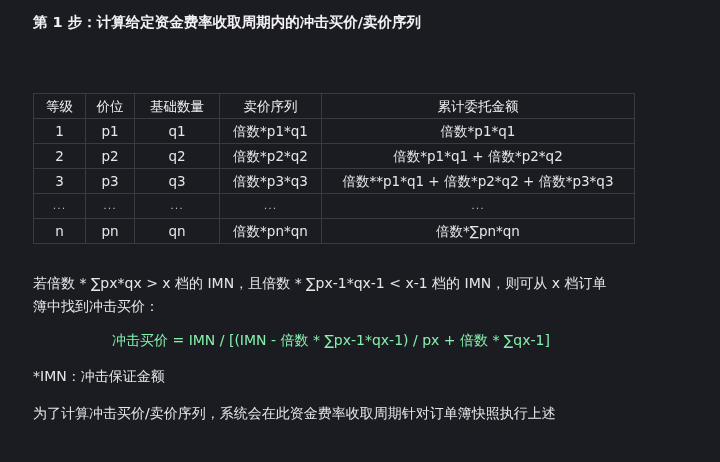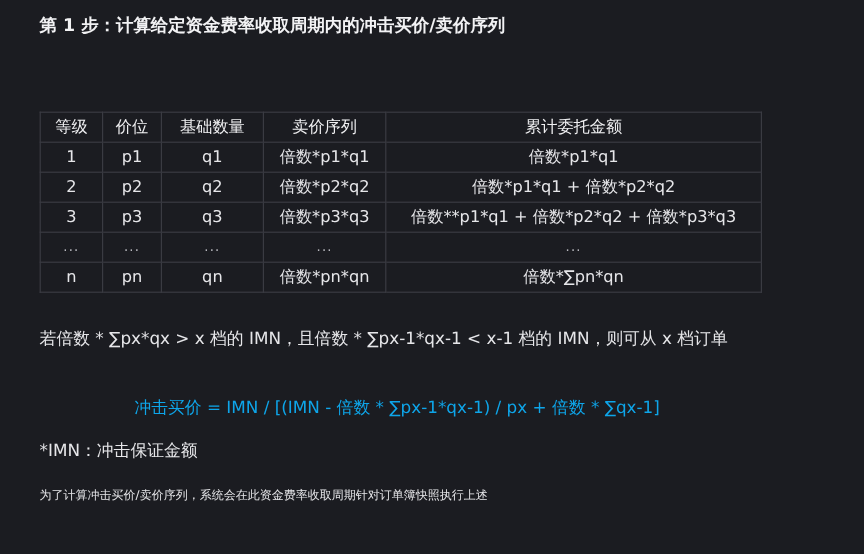--- a/index.html
+++ b/index.html
@@ -83,38 +83,38 @@
       line-height: 23px;
       color: #e6e6e9;
     }
     .cond span { display: block; white-space: nowrap; }
     .formula {
       position: absolute;
       left: 96px;
       top: 330px;
       font-size: 14px;
       line-height: 20px;
-      color: #0ea5e9;
+      color: #86efac;
       white-space: nowrap;
     }
     .note {
       position: absolute;
       left: 17px;
       top: 366px;
       font-size: 14px;
       line-height: 20px;
       color: #e6e6e9;
       white-space: nowrap;
     }
     .para {
       position: absolute;
       left: 17px;
       top: 402px;
       width: 620px;
-      font-size: 10px;
+      font-size: 14px;
       line-height: 23px;
       color: #e6e6e9;
     }
     .para span { display: block; white-space: nowrap; }
   </style>
 </head>
 <body>
 
 <div class="page">
 
@@ -172,20 +172,21 @@
         <td>pn</td>
         <td>qn</td>
         <td>倍数*pn*qn</td>
         <td>倍数*∑pn*qn</td>
       </tr>
     </tbody>
   </table>
 
   <div class="cond">
     <span>若倍数 * ∑px*qx &gt; x 档的 IMN，且倍数 * ∑px-1*qx-1 &lt; x-1 档的 IMN，则可从 x 档订单</span>
+    <span>簿中找到冲击买价：</span>
   </div>
 
   <div class="formula">冲击买价 = IMN / [(IMN - 倍数 * ∑px-1*qx-1) / px + 倍数 * ∑qx-1]</div>
 
   <div class="note">*IMN：冲击保证金额</div>
 
   <div class="para">
     <span>为了计算冲击买价/卖价序列，系统会在此资金费率收取周期针对订单簿快照执行上述</span>
   </div>
 

